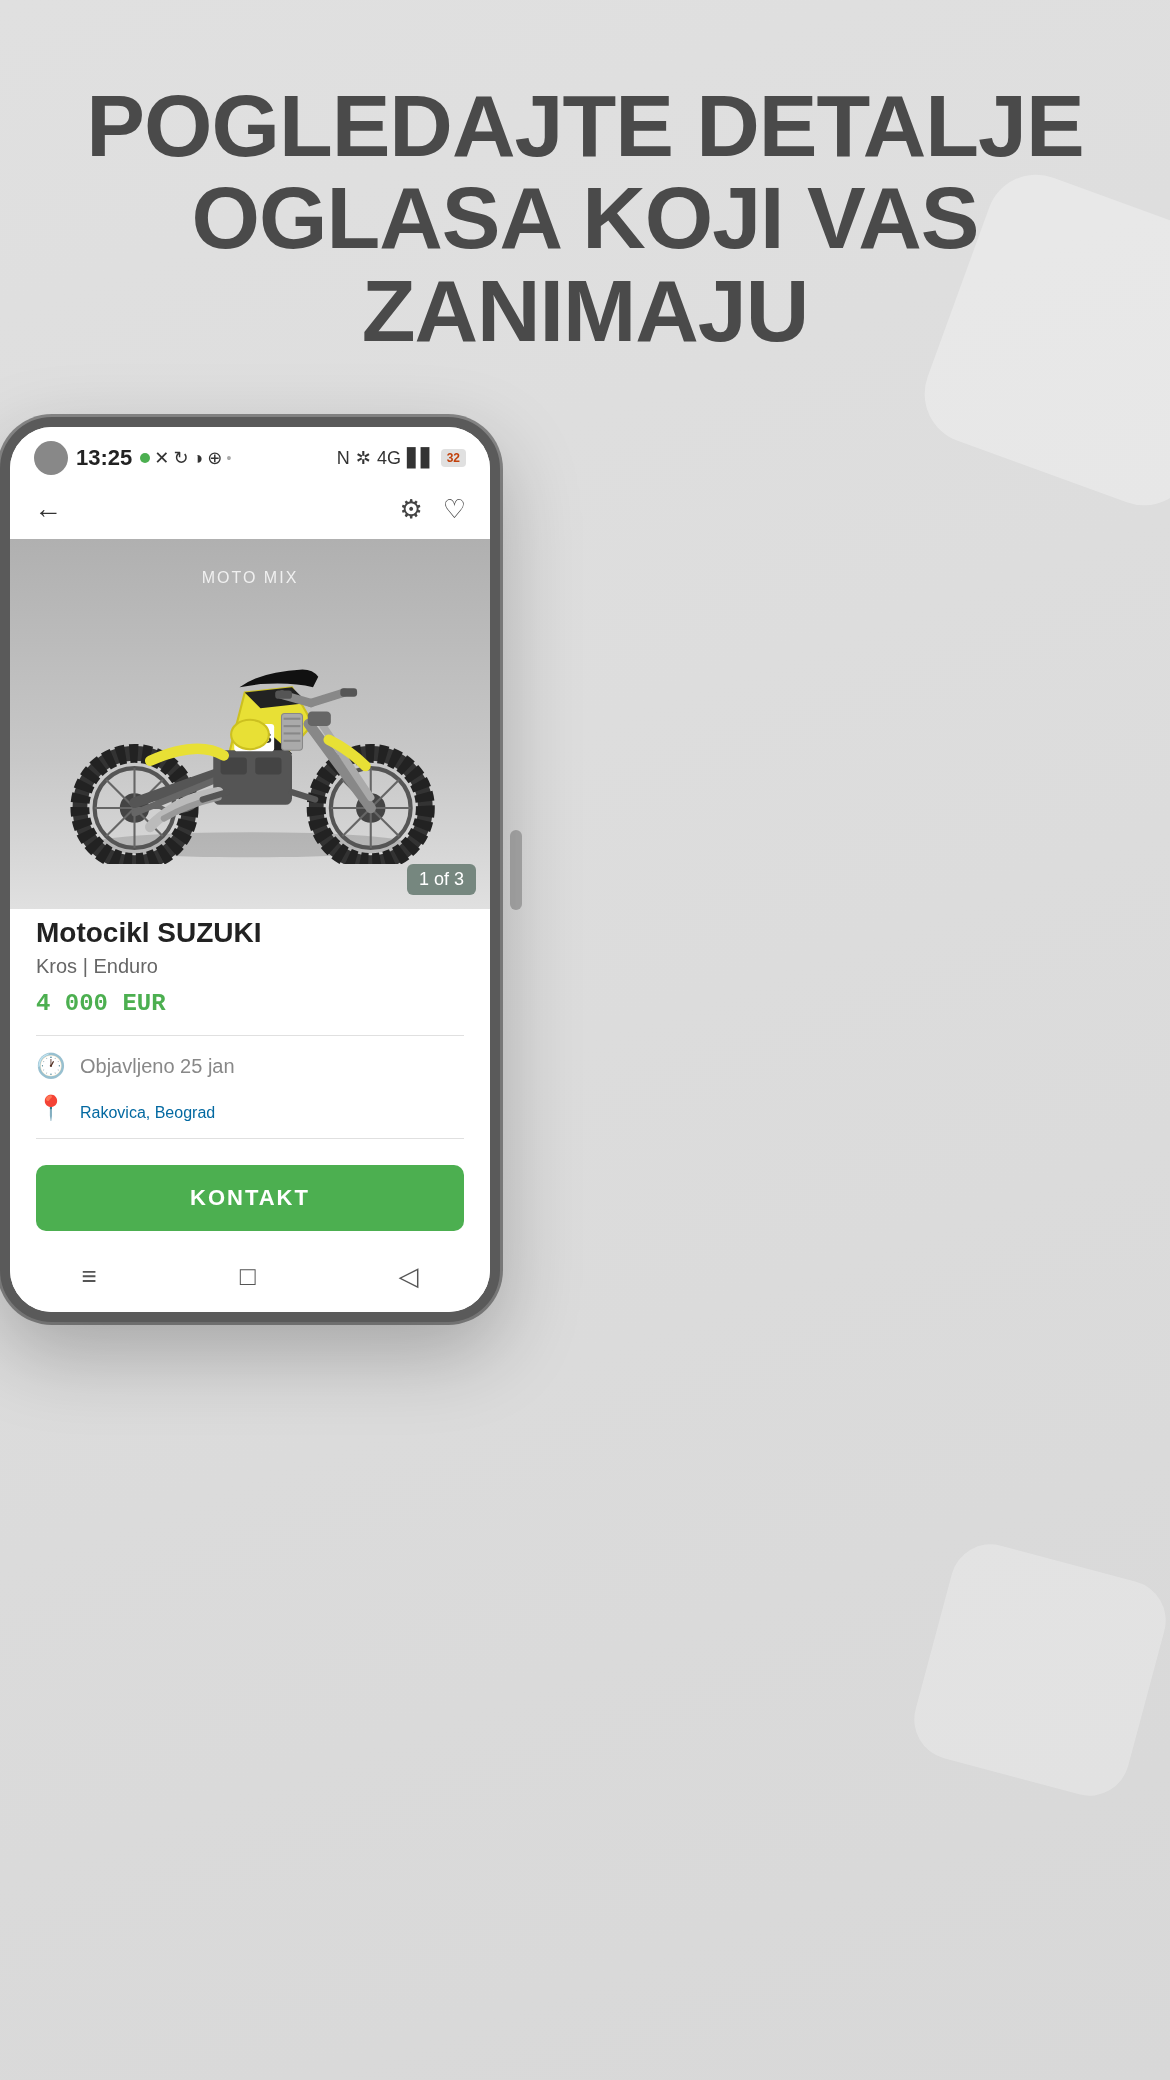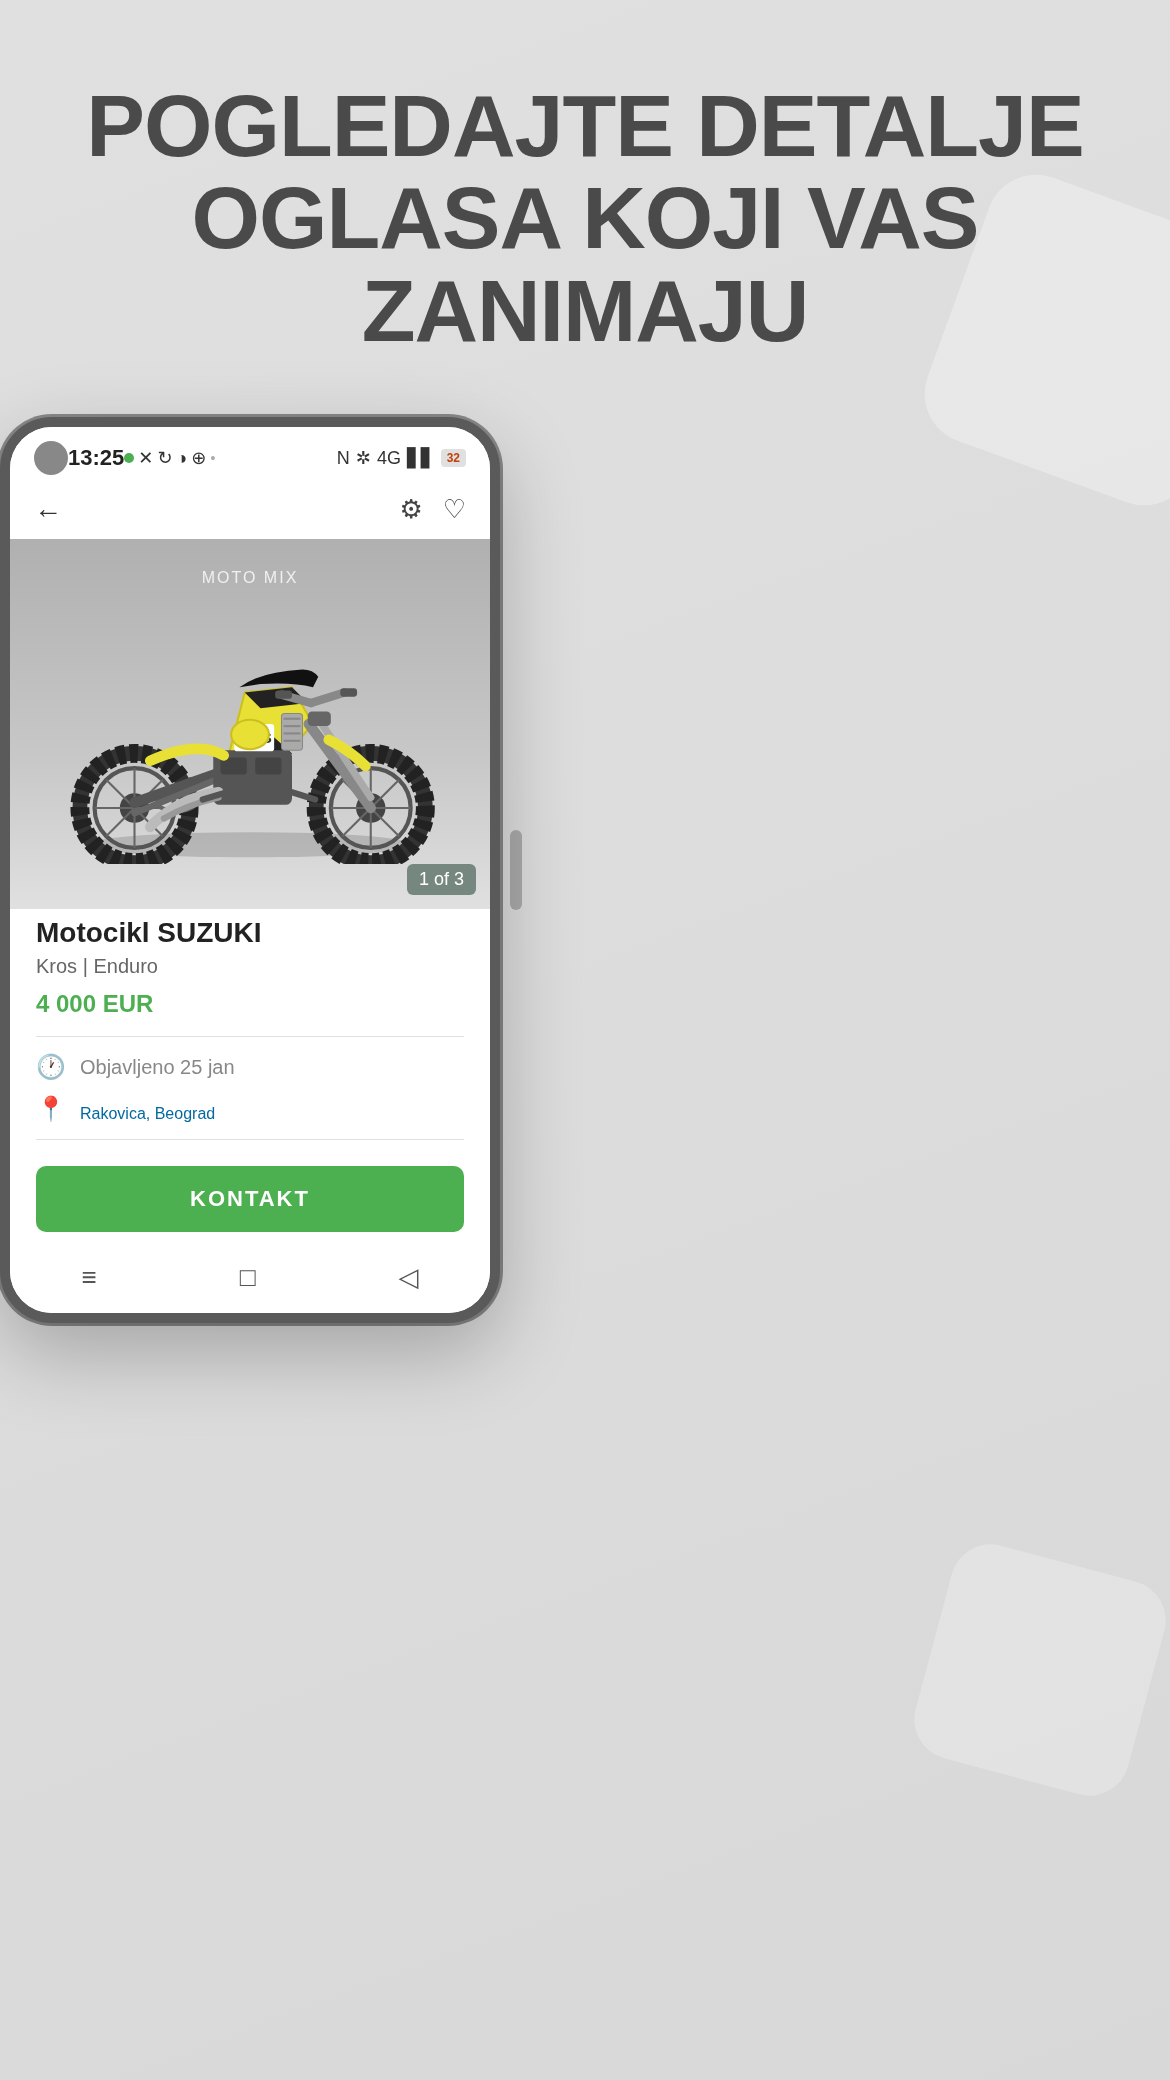--- a/index.html
+++ b/index.html
@@ -83,20 +83,21 @@
       background: #fff;
       padding: 14px 24px 8px;
       display: flex;
       align-items: center;
       justify-content: space-between;
     }
 
     .status-left {
       display: flex;
       align-items: center;
+      gap: 8px;
     }
 
     .status-circle {
       width: 34px;
       height: 34px;
       background: #888;
       border-radius: 50%;
     }
 
     .status-time {
@@ -240,20 +241,21 @@
       font-size: 20px;
       color: #666;
       margin-bottom: 12px;
     }
 
     .listing-price {
       font-size: 24px;
       font-weight: 700;
       color: #4caf50;
       margin-bottom: 18px;
+      font-family: Liberation Mono, monospace;
     }
 
     .divider {
       height: 1px;
       background: #e0e0e0;
       margin: 16px 0;
     }
 
     .info-row {
       display: flex;

